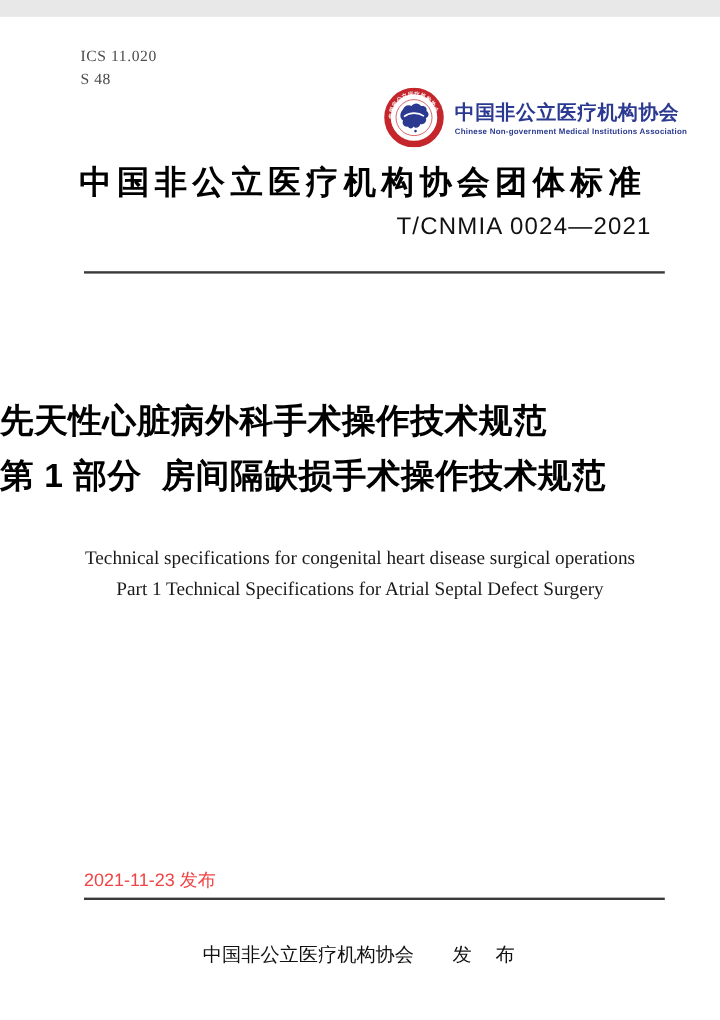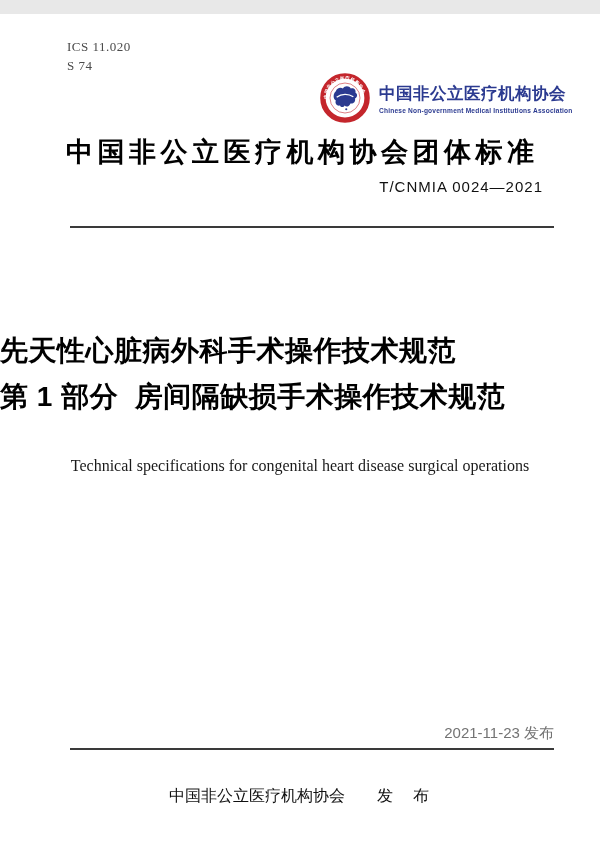--- a/index.html
+++ b/index.html
@@ -9,47 +9,47 @@
   }
   .ics-block{position:absolute;left:67px;top:23px;font-family:"Liberation Serif","DejaVu Serif",serif;
     font-size:13px;line-height:19px;color:#4a4a4a;letter-spacing:.5px;}
   .logo-row{position:absolute;left:320px;top:58px;display:flex;align-items:center;gap:9px;height:52px;}
   .logo-seal{width:50px;height:50px;flex:0 0 auto;}
   .logo-text{display:flex;flex-direction:column;justify-content:center;}
   .logo-name-cn{font-size:16.5px;font-weight:700;color:#2b3a90;letter-spacing:.5px;white-space:nowrap;}
   .logo-name-en{font-size:6.6px;font-weight:700;color:#2b3a90;letter-spacing:.2px;margin-top:2px;white-space:nowrap;}
   .header-title{position:absolute;left:0;top:120px;width:100%;text-align:center;
     font-size:27px;font-weight:600;color:#000;letter-spacing:4.5px;text-indent:4.5px;white-space:nowrap;}
-  .std-number{position:absolute;right:57px;top:164px;font-size:15px;font-weight:500;
+  .std-number{position:absolute;right:57px;top:164px;font-size:20px;font-weight:500;
     letter-spacing:1px;color:#111;white-space:nowrap;}
   .rule{position:absolute;left:70px;width:484px;background:#3a3a3a;}
   .rule-top{top:212px;height:2px;}
   .rule-bottom{top:734px;height:2px;}
   .doc-title{position:absolute;left:0;width:100%;text-align:left;font-size:28px;font-weight:700;
     color:#000;white-space:pre;letter-spacing:.5px;}
   .doc-title-1{top:318px;}
   .doc-title-2{top:364px;}
   .doc-title-en{position:absolute;left:0;width:100%;text-align:center;
     font-family:Liberation Serif, serif;font-size:16px;color:#1a1a1a;white-space:nowrap;}
   .doc-title-en-1{top:443px;}
   .doc-title-en-2{top:469px;}
   .dates-row{position:absolute;left:70px;top:710px;width:484px;display:flex;
-    justify-content:flex-end;font-size:15px;color:#737373;}
+    justify-content:flex-start;font-size:15px;color:#ef4444;}
   .footer-row{position:absolute;left:0;top:772px;width:100%;display:flex;justify-content:center;
     align-items:baseline;gap:32px;font-size:16px;color:#111;}
   .publish-label{white-space:pre;letter-spacing:2px;}
 </style>
 </head>
 <body>
 
 <div class="page">
 
   <div class="ics-block">
     <div>ICS 11.020</div>
-    <div>S 74</div>
+    <div>S 48</div>
   </div>
 
   <div class="logo-row">
     <svg class="logo-seal" viewBox="0 0 60 60">
       <circle cx="30" cy="30" r="26.5" fill="#ffffff" stroke="#c4262c" stroke-width="6.5"></circle>
       <circle cx="30" cy="30" r="18" fill="none" stroke="#c4262c" stroke-width="0.7"></circle>
       <defs>
         <path id="sealArc" d="M 9 33 A 21.3 21.3 0 1 1 51 33" fill="none"></path>
       </defs>
       <text font-size="5.4" fill="#ffffff" font-weight="bold" letter-spacing="0.4">
@@ -68,20 +68,21 @@
   <div class="header-title">中国非公立医疗机构协会团体标准</div>
 
   <div class="std-number">T/CNMIA 0024—2021</div>
 
   <div class="rule rule-top"></div>
 
   <div class="doc-title doc-title-1">先天性心脏病外科手术操作技术规范</div>
   <div class="doc-title doc-title-2">第 1 部分  房间隔缺损手术操作技术规范</div>
 
   <div class="doc-title-en doc-title-en-1">Technical specifications for congenital heart disease surgical operations</div>
+  <div class="doc-title-en doc-title-en-2">Part 1 Technical Specifications for Atrial Septal Defect Surgery</div>
 
   <div class="dates-row">
     <span>2021-11-23 发布</span>
   </div>
 
   <div class="rule rule-bottom"></div>
 
   <div class="footer-row">
     <span>中国非公立医疗机构协会</span>
     <span class="publish-label">发　布</span>

